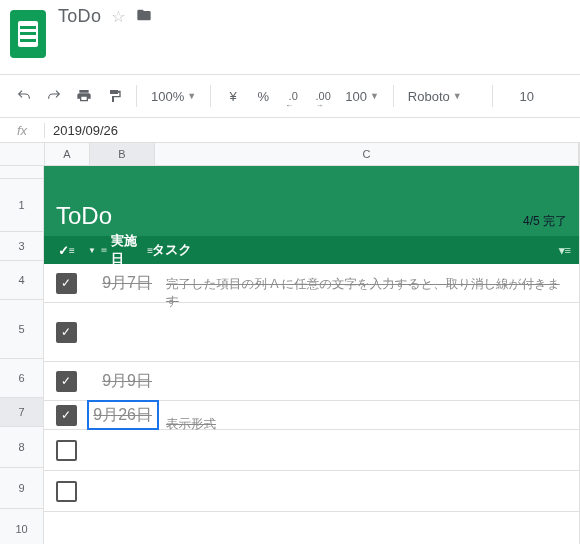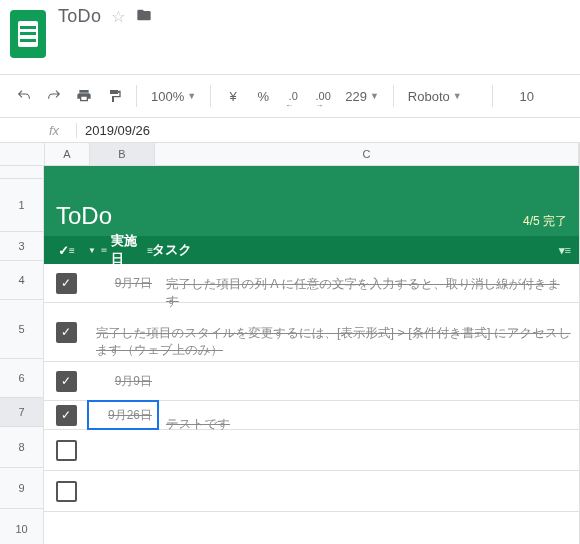--- a/index.html
+++ b/index.html
@@ -36,21 +36,21 @@
   .toolbar-wrap { border-top:1px solid var(--border); border-bottom:1px solid var(--border); margin-top:16px; }
   .toolbar { display:flex; align-items:center; padding:4px 10px; gap:2px; color:var(--icon-grey); font-size:13px; height:34px; }
   .tbtn { width:28px; height:28px; display:flex; align-items:center; justify-content:center; border-radius:3px; }
   .tsep { width:1px; height:22px; background:var(--border); margin:0 6px; }
   .tsel { display:flex; align-items:center; gap:3px; padding:0 6px; }
   .caret { font-size:9px; color:#888; }
   svg.ico { width:16px; height:16px; stroke:var(--icon-grey); fill:none; stroke-width:1.6; }
   svg.ico.fill { fill:var(--icon-grey); stroke:none; }
 
   
-  .fx-row { display:flex; align-items:center; border-bottom:1px solid var(--border); height:24px; font-size:13px;padding-left:32px; }
+  .fx-row { display:flex; align-items:center; border-bottom:1px solid var(--border); height:24px; font-size:13px; }
   .fx-lbl { width:44px; text-align:center; color:#9e9e9e; font-style:italic; border-right:1px solid var(--border); }
   .fx-val { padding-left:8px; color:#333; }
 
   
   .grid { display:flex; }
   .rownums { flex:0 0 44px; }
   .colarea { flex:1; overflow:hidden; }
   .colhdr { display:flex; height:22px; background:#f8f9fa; border-bottom:1px solid var(--border); font-size:11px; color:#5f6368; }
   .colhdr div { border-right:1px solid var(--border); display:flex; align-items:center; justify-content:center; }
   .corner { flex:0 0 44px; border-right:1px solid var(--border); border-bottom:1px solid var(--border); background:#f8f9fa; height:22px; }
@@ -64,31 +64,31 @@
   .rowhdr.short { height:28px; }
   .rowhdr.h38 { height:38px; }
   .rowhdr.big { height:52px; }
 
   .datarow { display:flex; border-bottom:1px solid var(--border); height:40px; align-items:stretch; }
   .datarow.tall { height:58px; }
   .datarow.short { height:28px; }
   .datarow.h38 { height:38px; }
 
   .c-a { flex:0 0 44px; display:flex; align-items:center; justify-content:center; }
-  .c-b { flex:0 0 64px; display:flex; align-items:center; justify-content:flex-end; padding-right:6px; color:#8a8a8a; font-size:12px; }
+  .c-b { flex:0 0 64px; display:flex; align-items:center; justify-content:flex-end; padding-right:6px; color:#8a8a8a; font-size:16px; }
   .c-c { flex:1; display:flex; align-items:center; padding:4px 8px; color:#8a8a8a; font-size:12.5px; line-height:1.35;margin-top:19px; }
   .strike { text-decoration:line-through; }
 
   .cb { width:17px; height:17px; border:2px solid #555; border-radius:2px; display:inline-flex; align-items:center; justify-content:center; background:#fff; }
   .cb.checked { background:#555; border-color:#555; color:#fff; font-size:12px; }
 
   
   .title-block { height:52px; background:var(--header-bg); display:flex; align-items:flex-end; padding:0 12px 6px 12px; justify-content:space-between; }
   .title-block .h { color:#fff; font-size:24px; }
-  .title-block .prog { color:#fef9c3; font-size:12px; align-self:flex-end; }
+  .title-block .prog { color:#0f172a; font-size:12px; align-self:flex-end; }
   .title-accent { height:12px; background:var(--header-bg); }
 
   .colheads { height:28px; background:var(--header-bg-dark); display:flex; align-items:center; color:#fff; font-weight:bold; font-size:13px; position:relative; }
   .colheads .a { flex:0 0 44px; display:flex; align-items:center; justify-content:center; }
   .colheads .b { flex:0 0 64px; display:flex; align-items:center; gap:3px; }
   .colheads .c { flex:1; display:flex; align-items:center; gap:3px; }
   .farrow { position:absolute; right:8px; color:#cdeedb; font-size:11px; }
   .tri { font-size:8px; opacity:.9; }
   .eq  { font-size:10px; opacity:.9; letter-spacing:-1px; font-weight:normal; }
 
@@ -162,21 +162,21 @@
       </div>
     <div class="tbtn" style="font-size:11px; position:relative;">
       <span>.0</span>
         <span style="position:absolute;left:6px;bottom:1px;font-size:8px;">←</span>
     </div>
     <div class="tbtn" style="font-size:11px; position:relative;justify-content:center;">
       <span>.00</span>
         <span style="position:absolute;left:6px;bottom:1px;font-size:8px;">→</span>
     </div>
     <div class="tsel">
-      <span>229</span>
+      <span>100</span>
         <span class="caret">▼</span>
     </div>
     <div class="tsep"></div>
     <div class="tsel" style="min-width:70px">
       <span>Roboto</span>
         <span class="caret">▼</span>
     </div>
     <div class="tsep"></div>
     <div class="tsel" style="min-width:40px; justify-content:center;">
       <span>10</span>
@@ -247,44 +247,41 @@
           </div>
         <div class="c-c">
             <span class="strike">完了した項目の列 A に任意の文字を入力すると、取り消し線が付きます</span>
           </div>
       </div>
 
       <div class="datarow tall">
         <div class="c-a">
             <span class="cb checked">✓</span>
           </div>
-        <div class="c-c">
-            <span class="strike">完了した項目のスタイルを変更するには、[表示形式] &gt; [条件付き書式] にアクセスします（ウェブ上のみ）</span>
-          </div>
       </div>
 
       <div class="datarow h38">
         <div class="c-a">
             <span class="cb checked">✓</span>
           </div>
         <div class="c-b">
             <span class="strike">9月9日</span>
           </div>
       </div>
 
       <div class="datarow short" style="position:relative;">
         <div class="c-a">
             <span class="cb checked">✓</span>
           </div>
         <div class="c-b" style="position:relative">
           <span class="strike">9月26日</span>
           <div class="active-ring" style="left:-1px; top:-1px; right:-1px; bottom:-1px;"></div>
         </div>
         <div class="c-c">
-            <span class="strike">テストです</span>
+            <span class="strike">表示形式</span>
           </div>
       </div>
 
 
       <div class="datarow">
         <div class="c-a">
             <span class="cb"></span>
           </div>
         <div class="c-b">
             <span></span>

